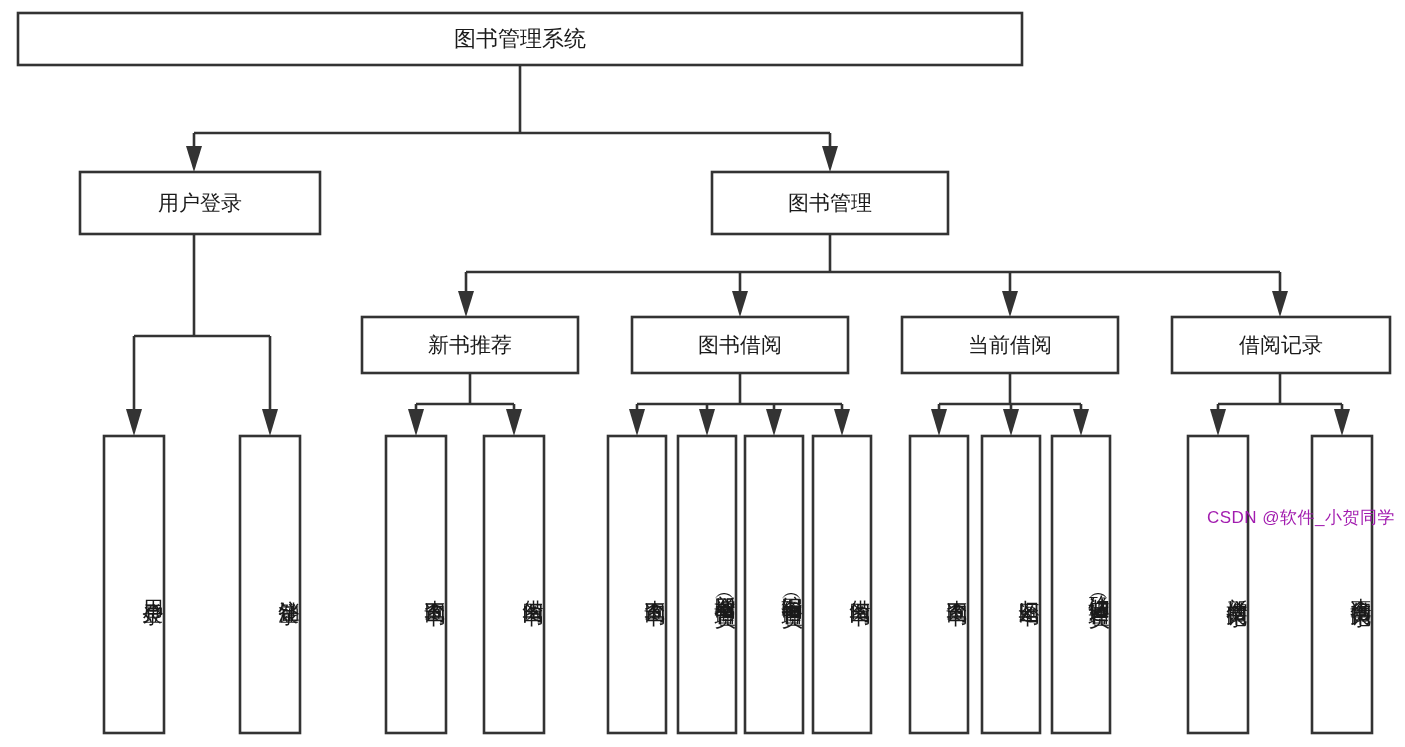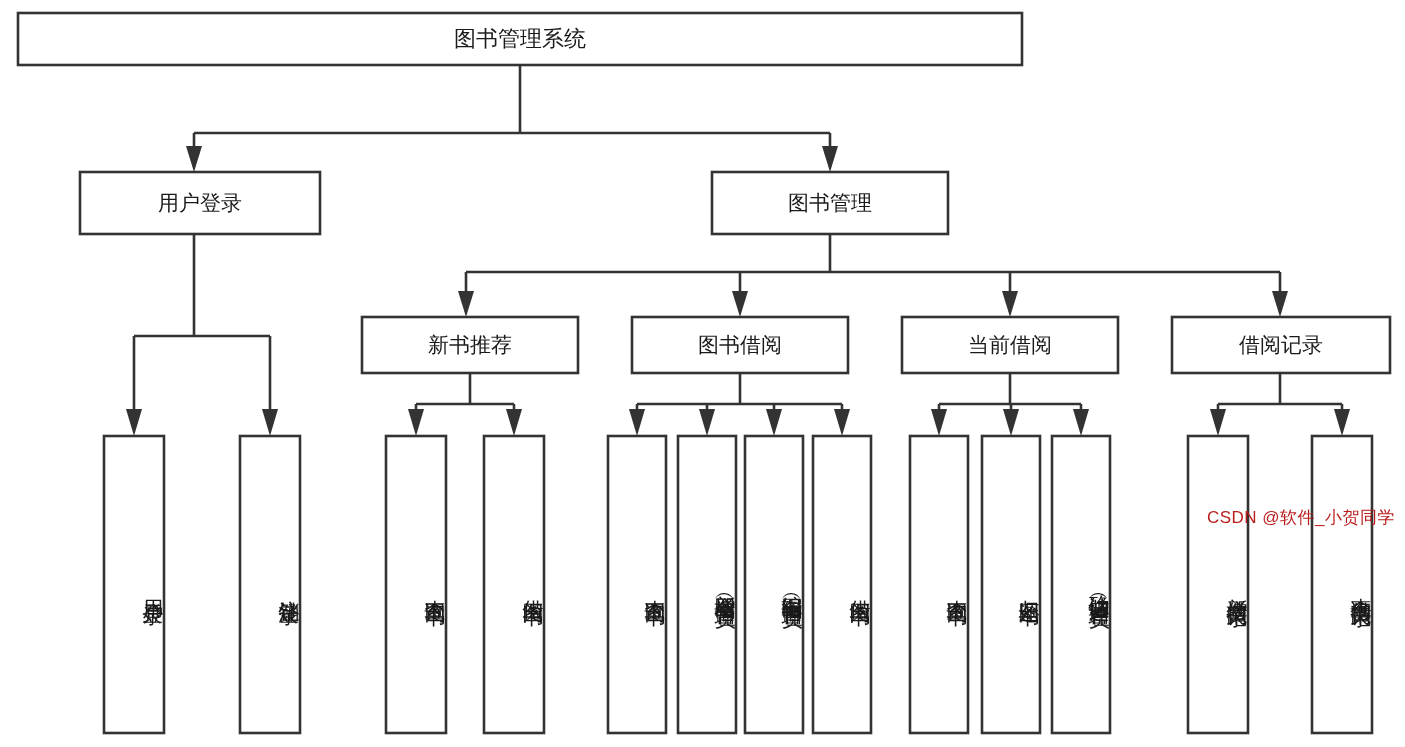--- a/index.html
+++ b/index.html
@@ -67,21 +67,21 @@
     justify-content: center;
     pointer-events: none;
     text-align: center;
   }
   .watermark {
     position: absolute;
     right: 10px;
     bottom: 6px;
     font-family: "Liberation Sans", "DejaVu Sans", sans-serif;
     font-size: 17px;
-    color: #b91c1c;
+    color: #a21caf;
     letter-spacing: 0.5px;
     white-space: nowrap;
   }
 </style>
 </head>
 <body>
 
 <div id="diagram-root">
 
   <svg class="flow" viewBox="0 0 1405 747">

